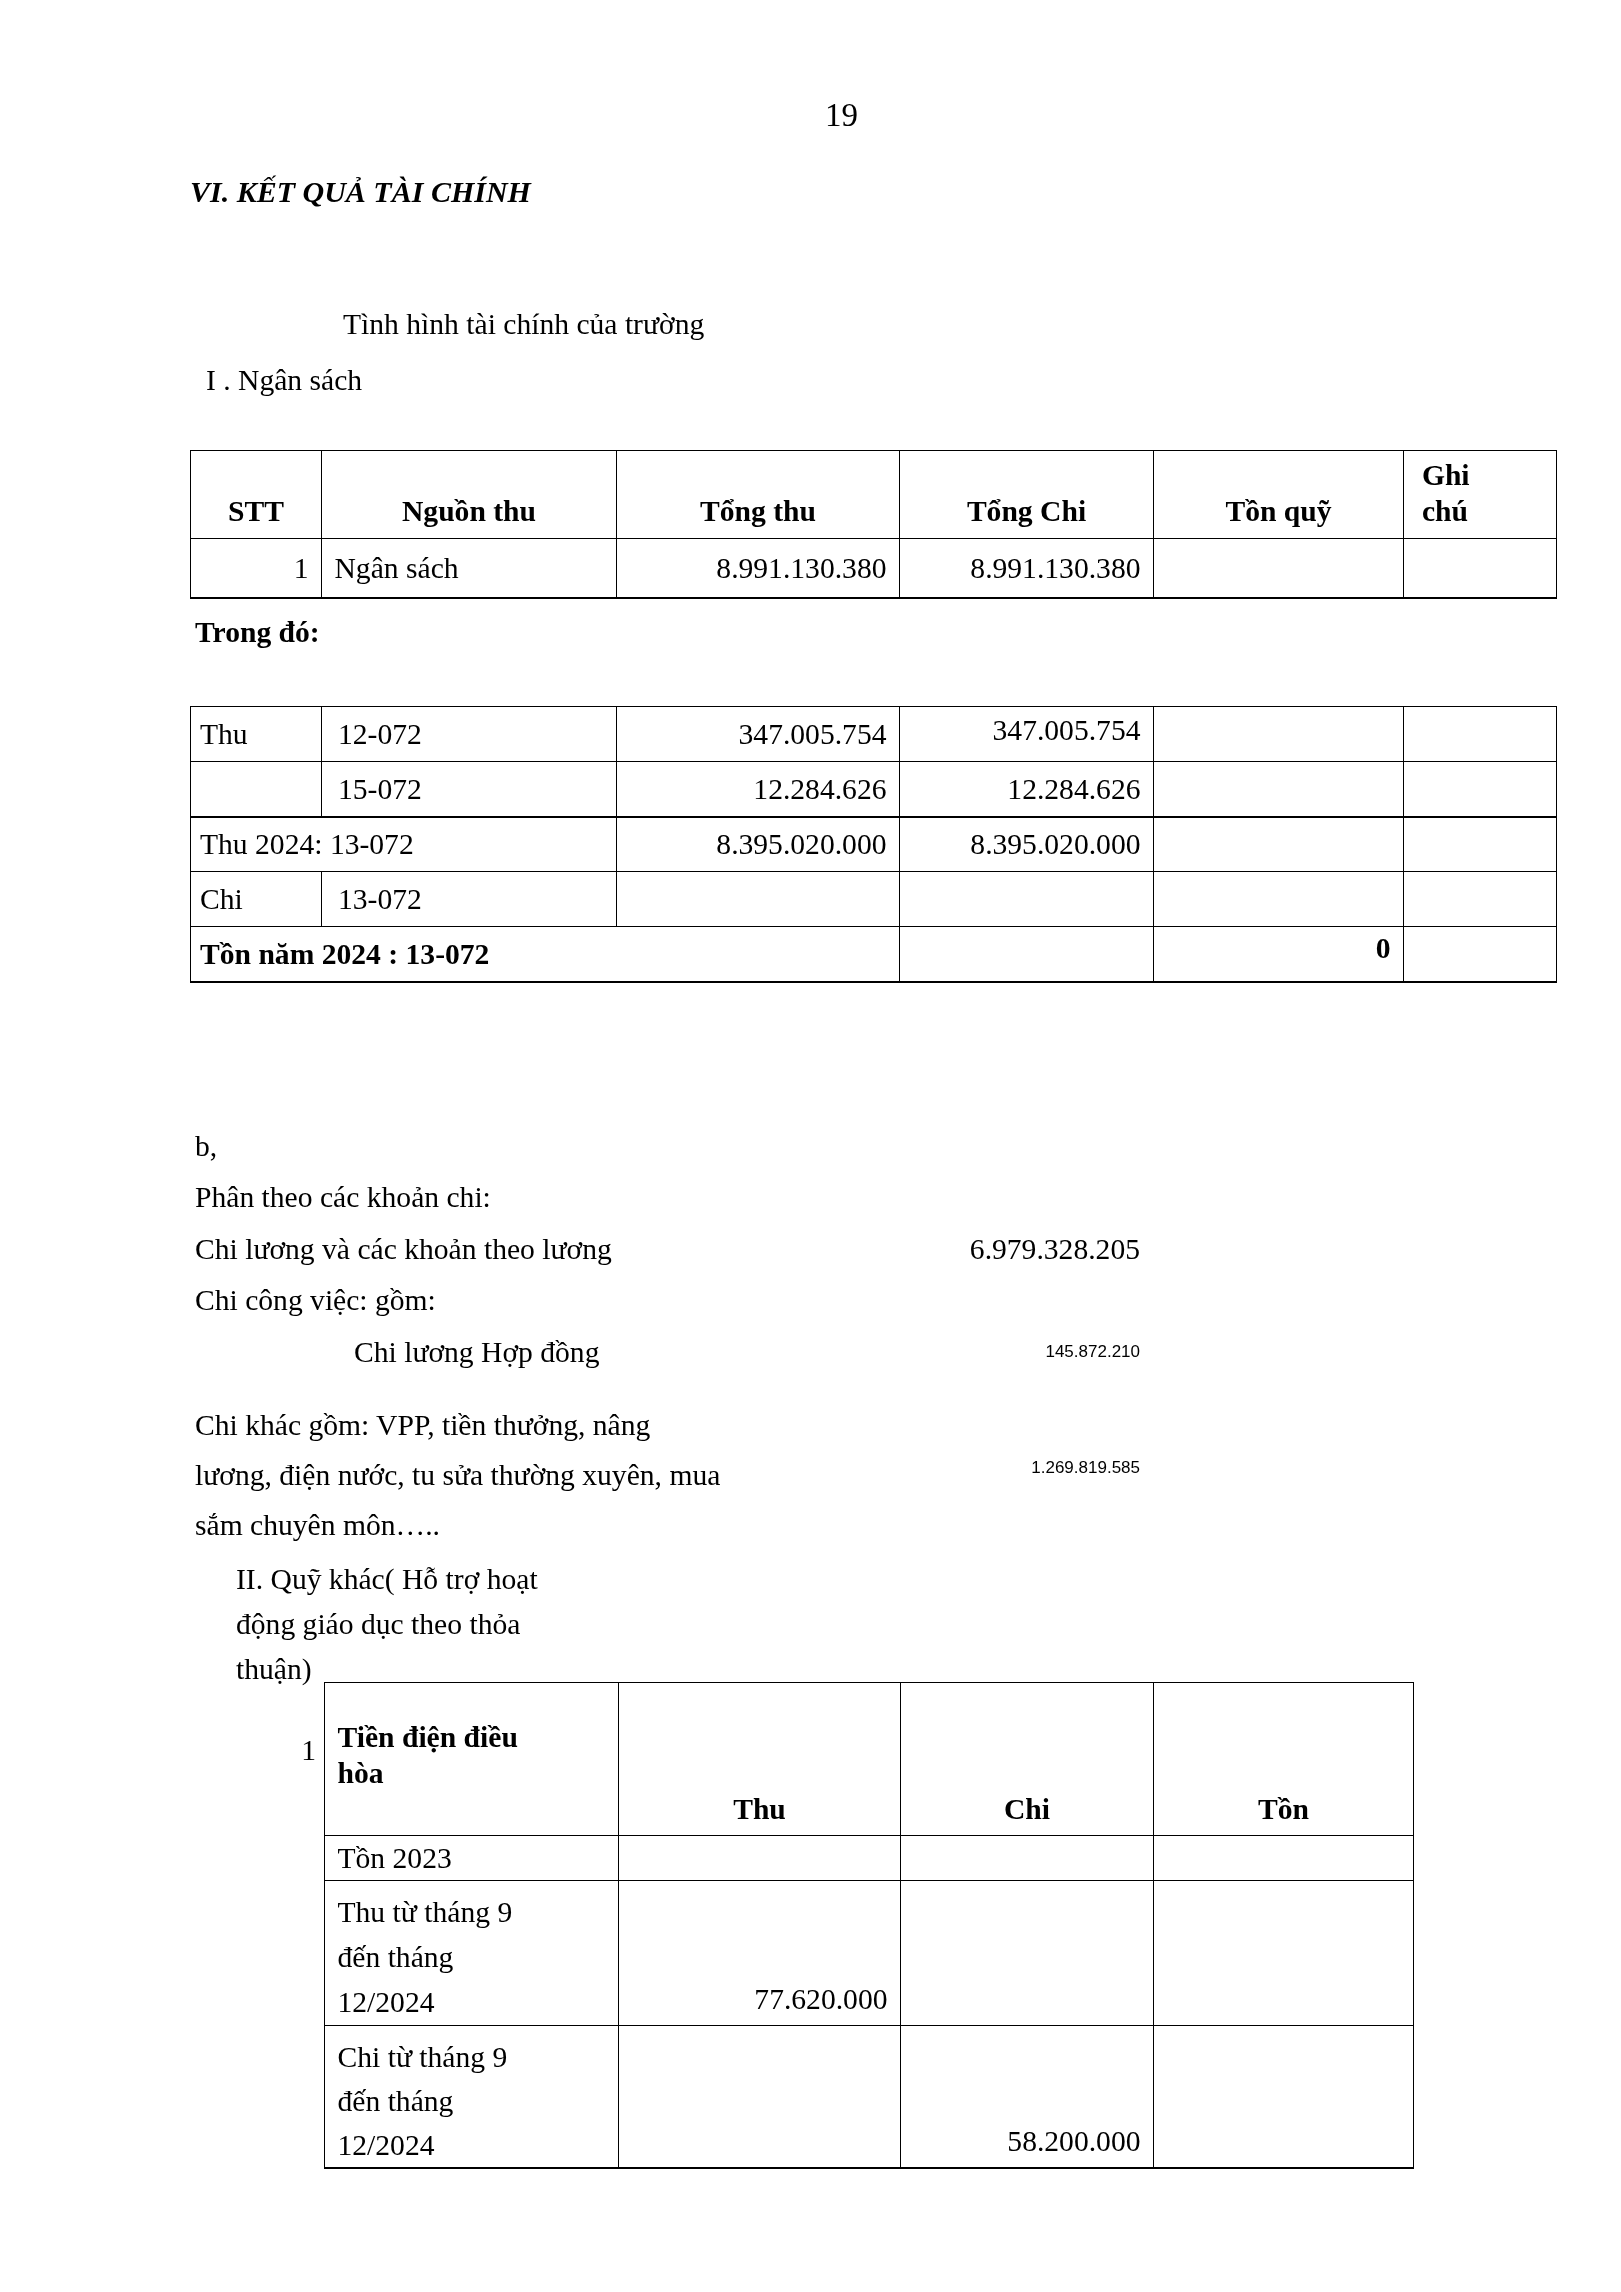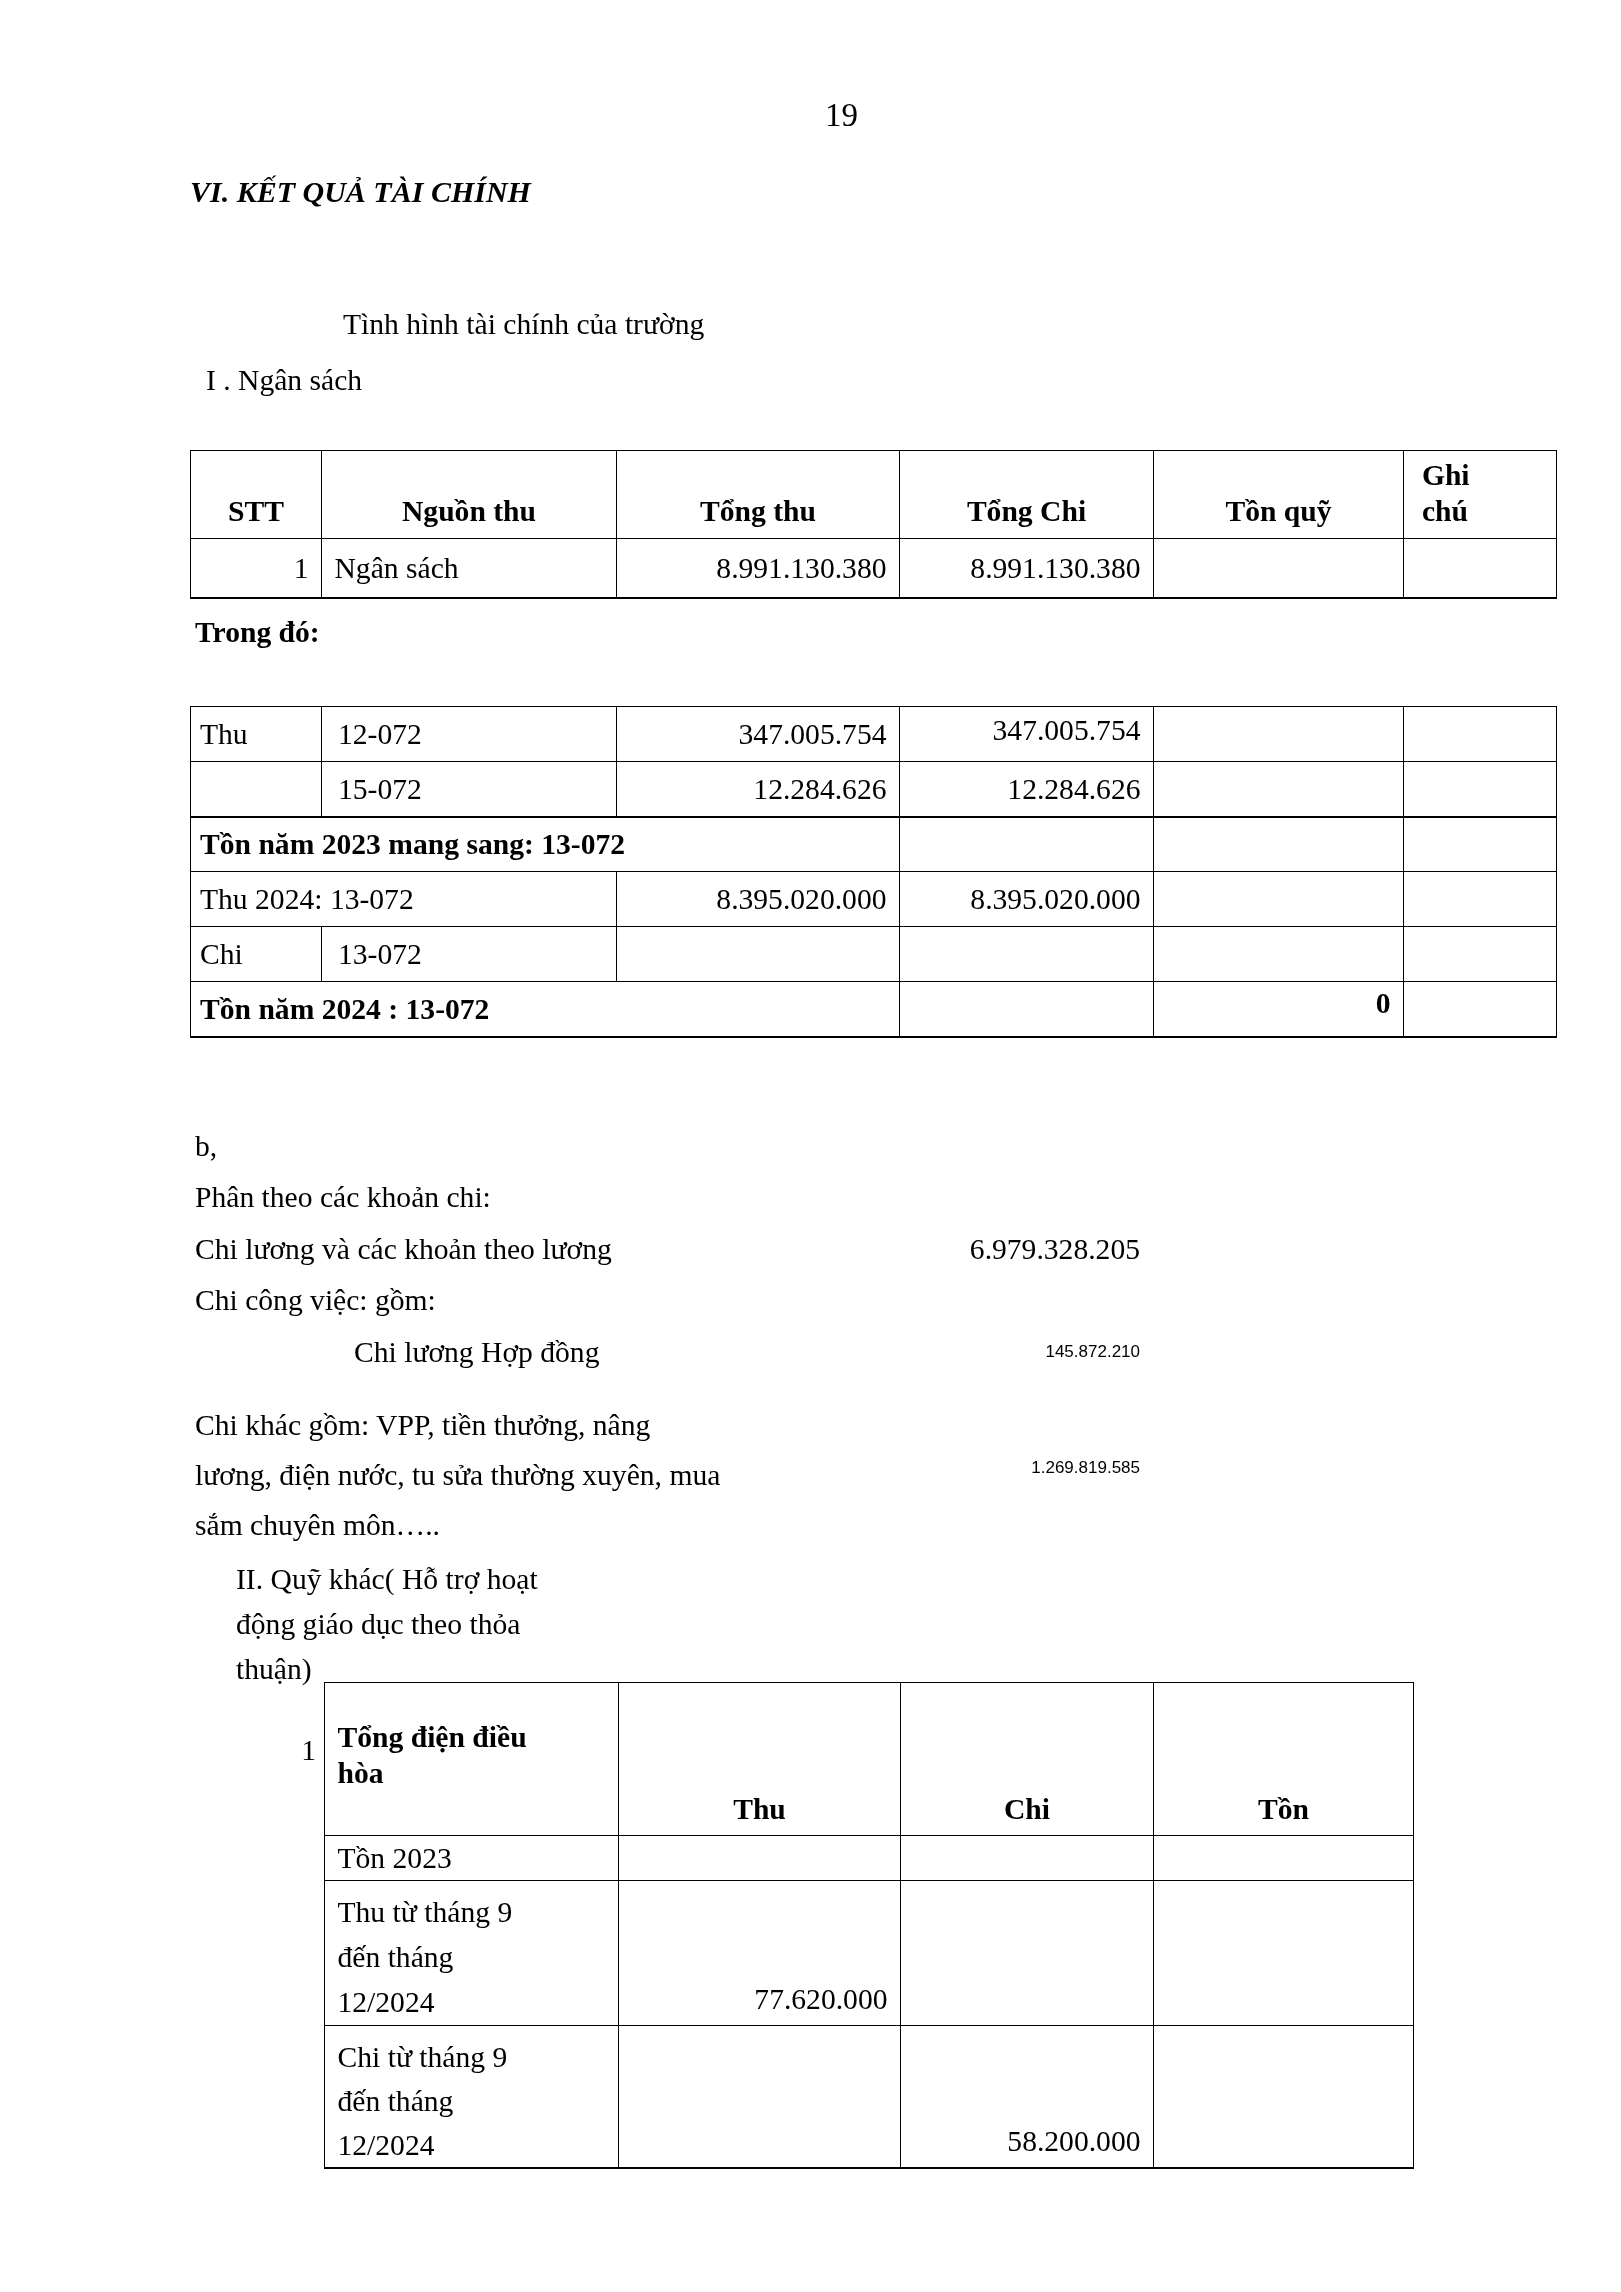--- a/index.html
+++ b/index.html
@@ -104,26 +104,20 @@
   </tr>
   <tr class="bb3">
     <td></td>
     <td style="padding-left:16px;">15-072</td>
     <td class="right">12.284.626</td>
     <td class="right">12.284.626</td>
     <td></td>
     <td></td>
   </tr>
   <tr>
-    <td colspan="3" class="bold" style="padding-left:9px;">Tồn năm 2023 mang sang: 13-072</td>
-    <td></td>
-    <td></td>
-    <td></td>
-  </tr>
-  <tr>
     <td colspan="2" style="padding-left:9px;">Thu 2024: 13-072</td>
     <td class="right">8.395.020.000</td>
     <td class="right">8.395.020.000</td>
     <td></td>
     <td></td>
   </tr>
   <tr>
     <td style="padding-left:9px;">Chi</td>
     <td style="padding-left:16px;">13-072</td>
     <td></td>
@@ -161,21 +155,21 @@
 <table id="table3" class="abs" style="left:324px; top:1682px;">
   <colgroup>
     <col style="width:294px">
       <col style="width:282px">
       <col style="width:253px">
       <col style="width:260px">
   </colgroup>
   <tbody>
       <tr style="height:93px;">
     <td class="hdr pre">
-      <div class="name-wrap pre">Tổng điện điều
+      <div class="name-wrap pre">Tiền điện điều
 hòa</div>
     </td>
     <td class="hdr center">Thu</td>
     <td class="hdr center">Chi</td>
     <td class="hdr center">Tồn</td>
   </tr>
   <tr style="height:45px;">
     <td>Tồn 2023</td>
     <td></td>
     <td></td>

